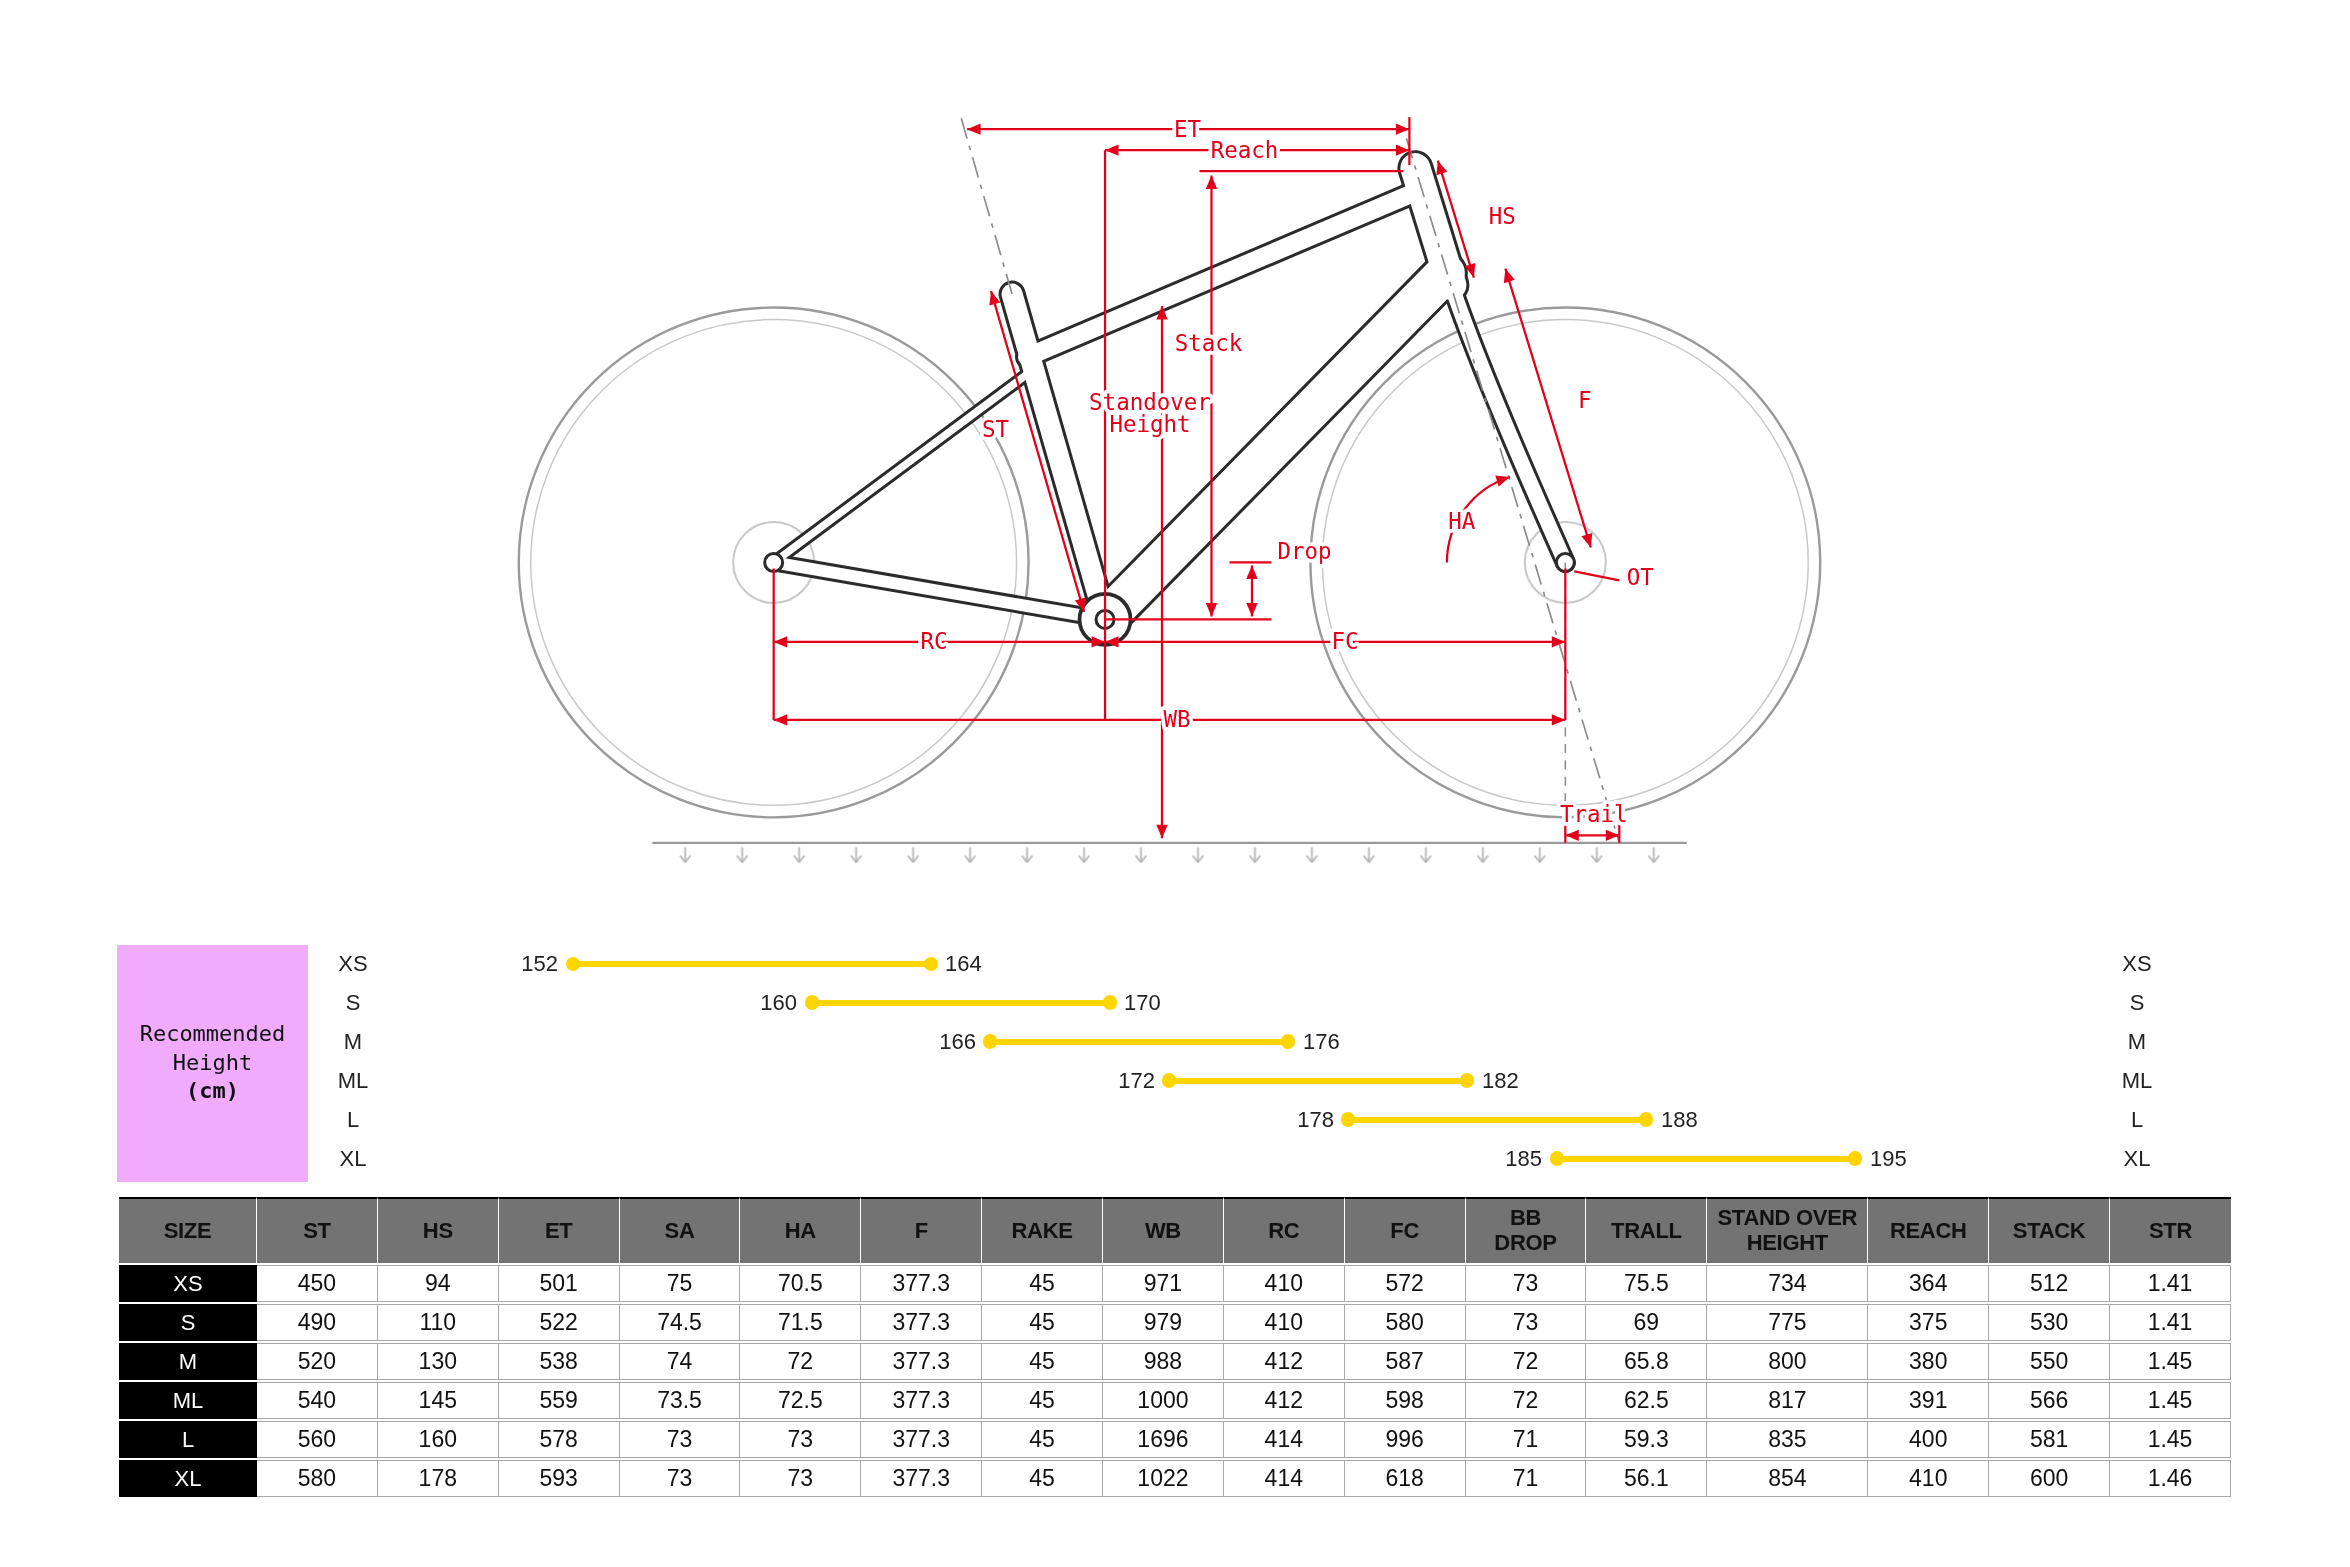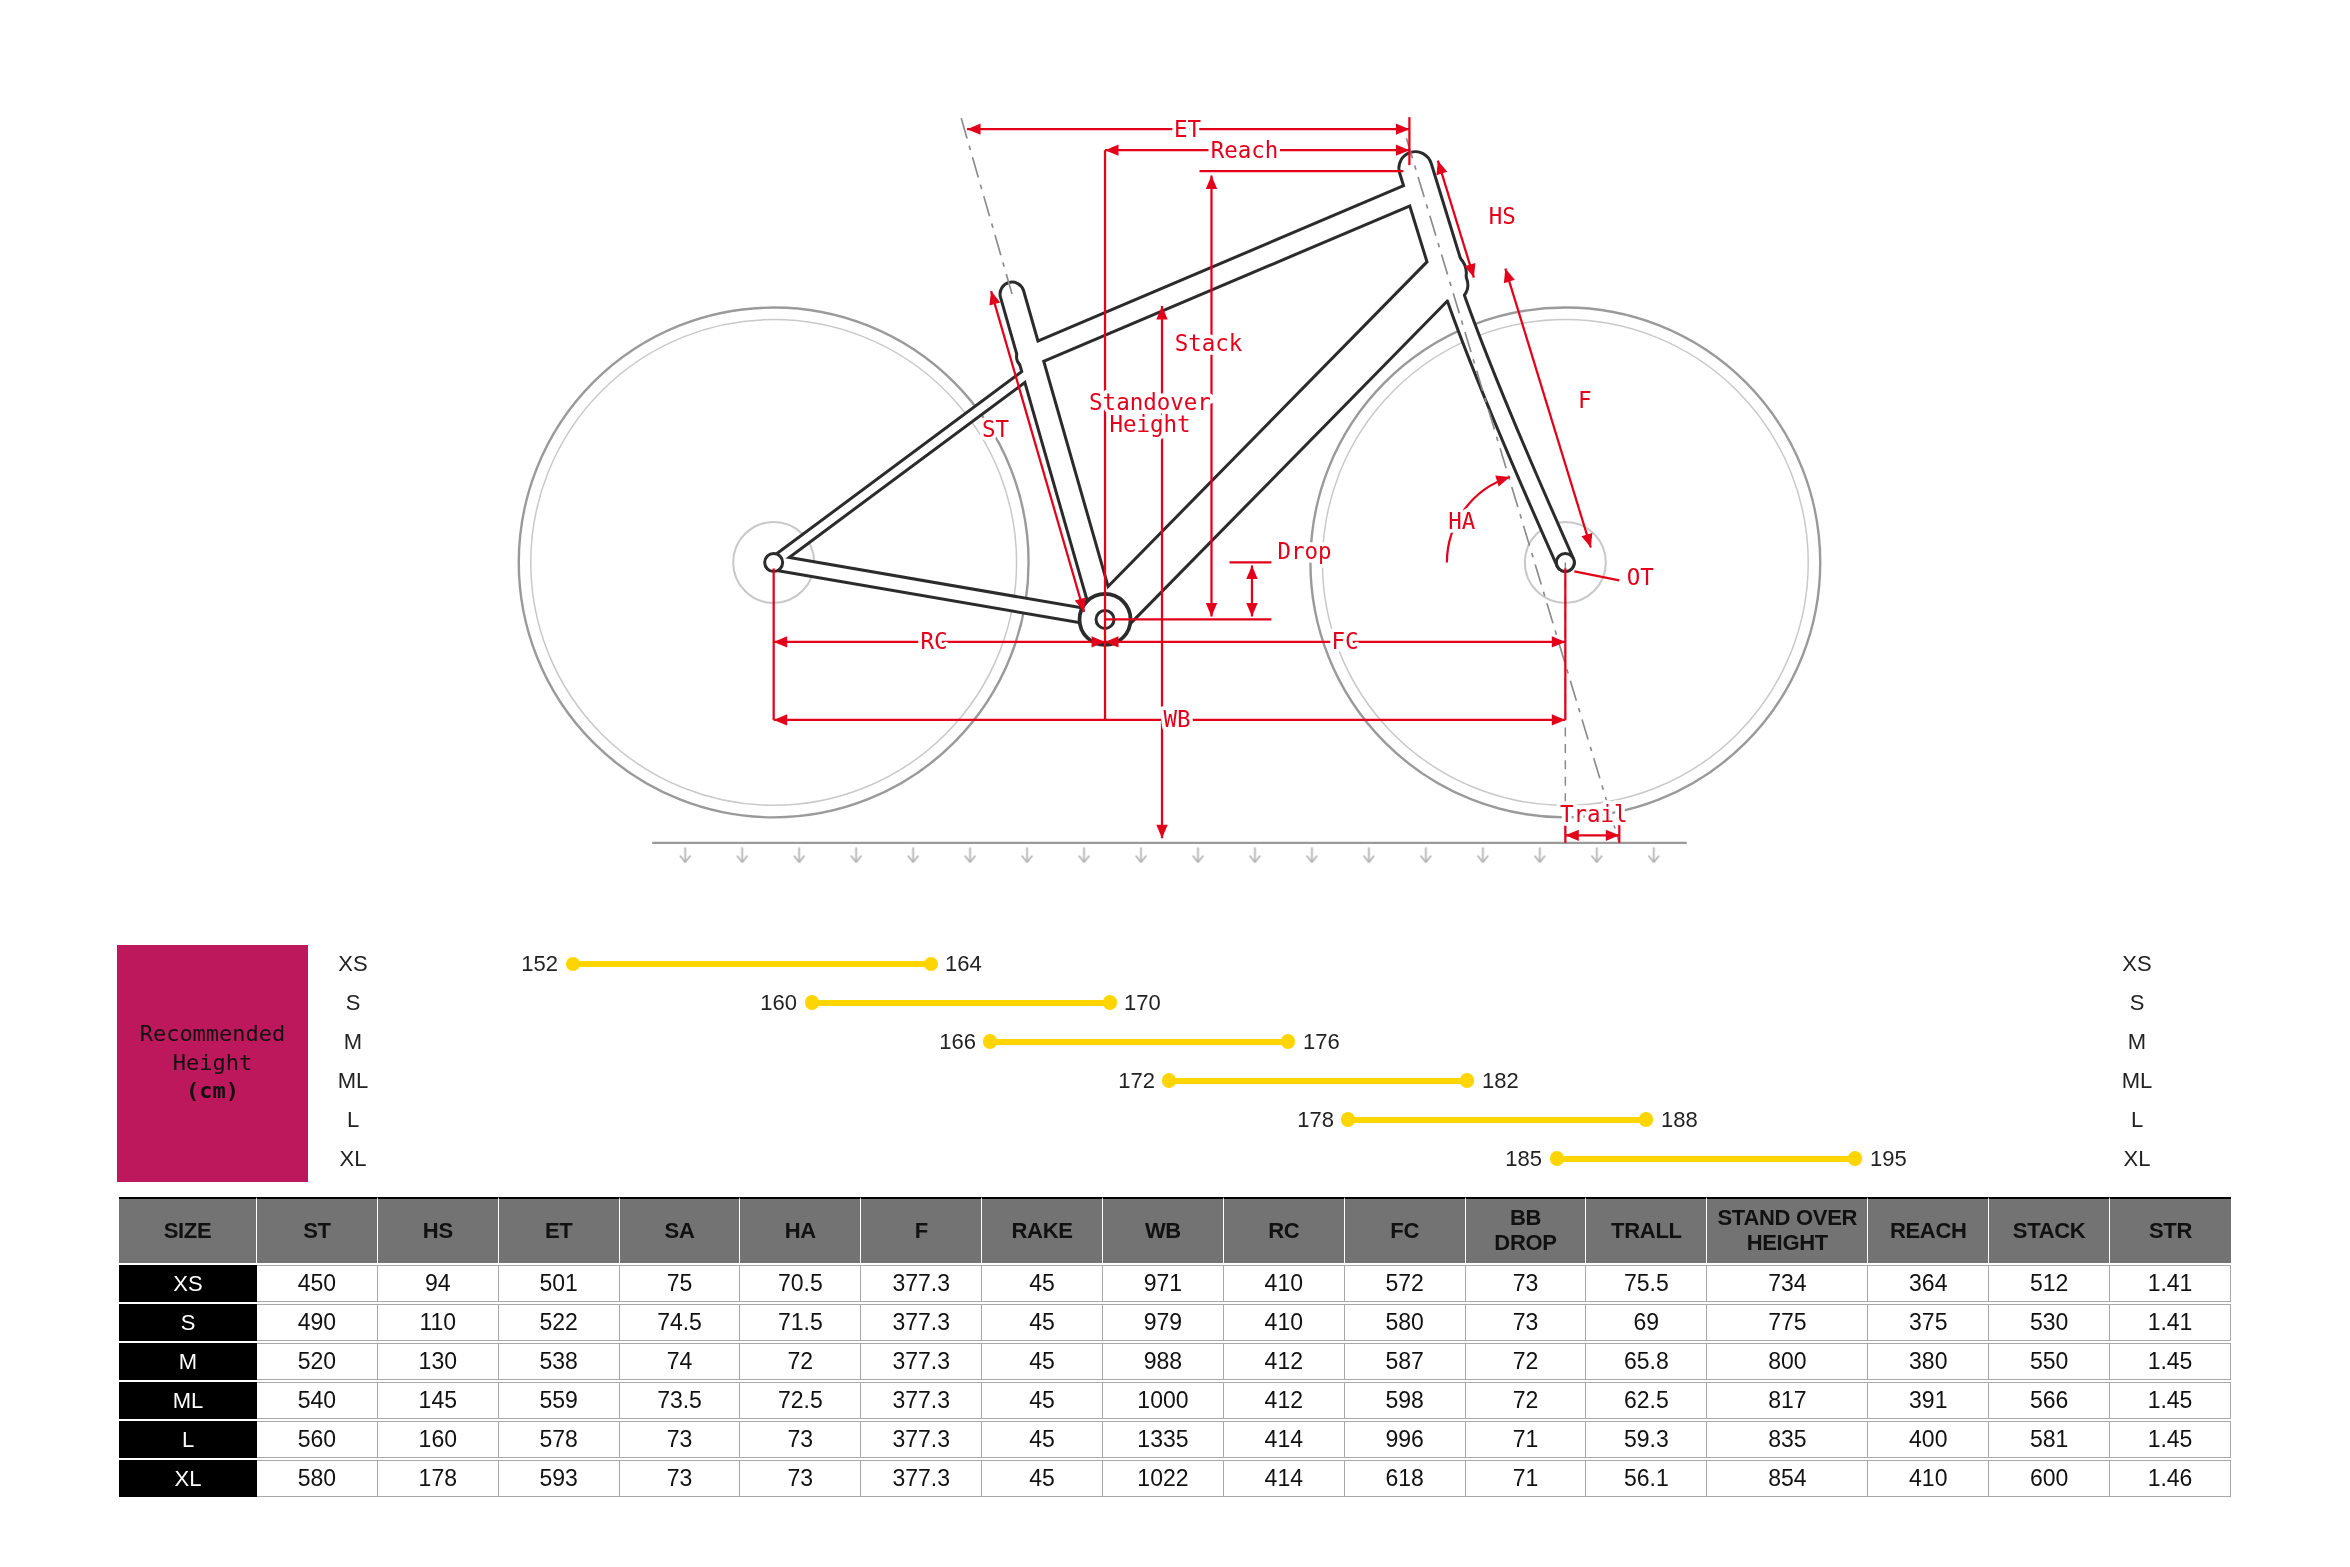--- a/index.html
+++ b/index.html
@@ -8,21 +8,21 @@
         font-family:"Liberation Sans",sans-serif;color:#1a1a1a}
 
   
   #diagram{position:absolute;left:0;top:0}
   .arr2{marker-start:url(#arr);marker-end:url(#arr)}
   .dimtext{fill:#e2001a;font:15px "DejaVu Sans Mono",monospace;
            paint-order:stroke;stroke:#fff;stroke-width:5;stroke-linejoin:round}
 
   
   .height-section{position:absolute;left:0;top:941px;width:2351px;height:255px}
-  .rec-box{position:absolute;left:117px;top:3.7px;width:191px;height:237px;background:#be185d;
+  .rec-box{position:absolute;left:117px;top:3.7px;width:191px;height:237px;background:#f0abfc;
            display:flex;flex-direction:column;align-items:center;justify-content:center;
            font-family:"DejaVu Sans Mono",monospace;font-size:22px;line-height:1.3;
            color:#111;text-align:center}
   .rec-box .cm{font-weight:bold}
   .height-rows{position:absolute;inset:0}
   .height-row{position:absolute;left:0;width:100%;height:31px;line-height:31px;font-size:22px}
   .hr-label{position:absolute;transform:translateX(-50%);color:#222}
   .hr-num{position:absolute;color:#222}
   .hr-bar{position:absolute;top:13px;height:5.5px;background:#ffd500;border-radius:2.8px}
   .hr-dot{position:absolute;top:-4.6px;width:14.7px;height:14.7px;border-radius:50%;background:#ffd500}
@@ -340,21 +340,21 @@
         </tr>
         <tr>
           <td>L</td>
           <td>560</td>
           <td>160</td>
           <td>578</td>
           <td>73</td>
           <td>73</td>
           <td>377.3</td>
           <td>45</td>
-          <td>1335</td>
+          <td>1696</td>
           <td>414</td>
           <td>996</td>
           <td>71</td>
           <td>59.3</td>
           <td>835</td>
           <td>400</td>
           <td>581</td>
           <td>1.45</td>
         </tr>
         <tr>

